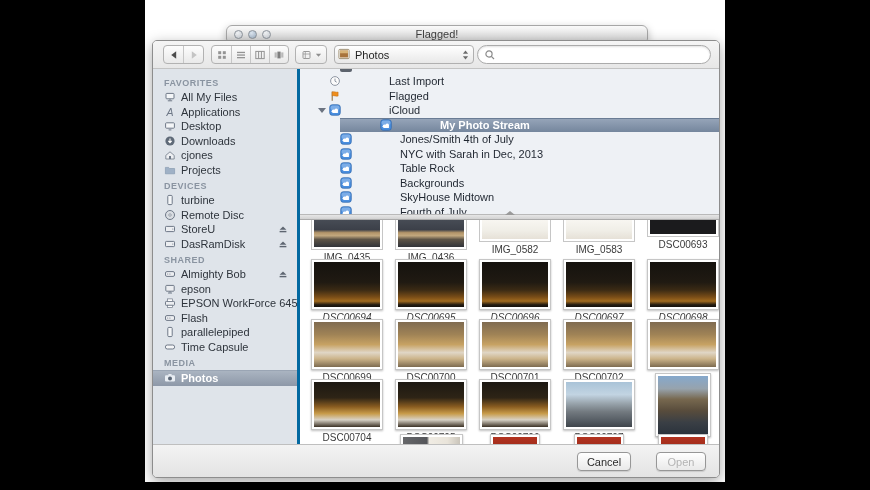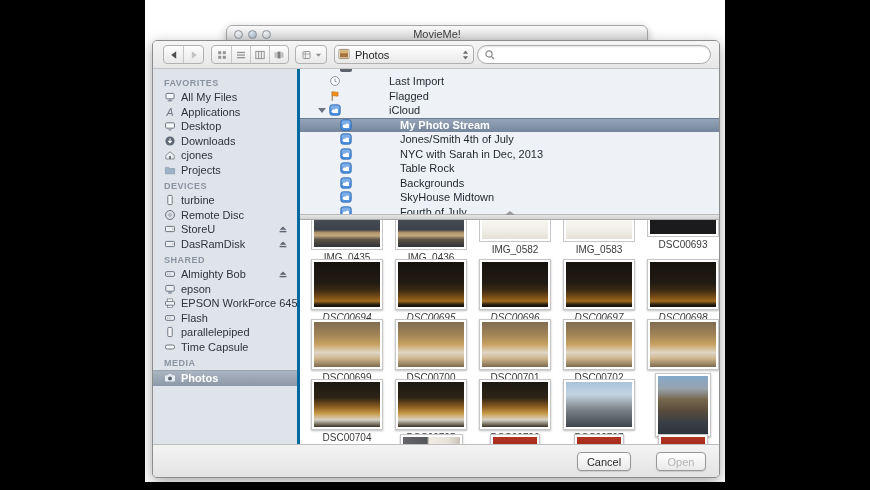--- a/index.html
+++ b/index.html
@@ -101,21 +101,21 @@
 </head>
 <body>
 
 <div class="stage">
   <div class="backdrop"></div>
 
   <div class="titlebar">
     <span class="tl" style="left:7px"></span>
     <span class="tl mid" style="left:21px"></span>
     <span class="tl" style="left:35px"></span>
-    <span class="title">MovieMe!</span>
+    <span class="title">Flagged!</span>
   </div>
 
   <div class="dialog">
     <div class="toolbar">
       <div class="seg nav">
         <button>
           <span class="ic">
               <svg viewBox="0 0 12 12">
                 <path d="M8.2 2.2v7.6L3.2 6z" fill="#4c4c4c"></path>
               </svg>
@@ -417,21 +417,21 @@
                 <svg viewBox="0 0 12 12">
                   <rect x=".7" y=".7" width="10.6" height="10.6" rx="2.6" fill="#4a8ede" stroke="#2e66ab" stroke-width=".7"></rect>
                   <rect x="1.5" y="1.5" width="9" height="4.4" rx="2" fill="rgba(255,255,255,.28)"></rect>
                   <ellipse cx="4.7" cy="7.3" rx="2.1" ry="1.7" fill="#fff"></ellipse>
                   <circle cx="7.2" cy="6.2" r="1.8" fill="#fff"></circle>
                   <rect x="3.6" y="7.1" width="5.6" height="1.9" rx=".9" fill="#fff"></rect>
                 </svg>
               </span>
               <span class="lbl">iCloud</span>
             </div>
-            <div class="al-row sel" style="padding-left: 40px;">
+            <div class="al-row sel" style="padding-left: 40px; margin-left: 40px;">
               <span class="ic">
                 <svg viewBox="0 0 12 12">
                   <rect x=".7" y=".7" width="10.6" height="10.6" rx="2.6" fill="#4a8ede" stroke="#2e66ab" stroke-width=".7"></rect>
                   <rect x="1.5" y="1.5" width="9" height="4.4" rx="2" fill="rgba(255,255,255,.28)"></rect>
                   <ellipse cx="4.7" cy="7.3" rx="2.1" ry="1.7" fill="#fff"></ellipse>
                   <circle cx="7.2" cy="6.2" r="1.8" fill="#fff"></circle>
                   <rect x="3.6" y="7.1" width="5.6" height="1.9" rx=".9" fill="#fff"></rect>
                 </svg>
               </span>
               <span class="lbl">My Photo Stream</span>

